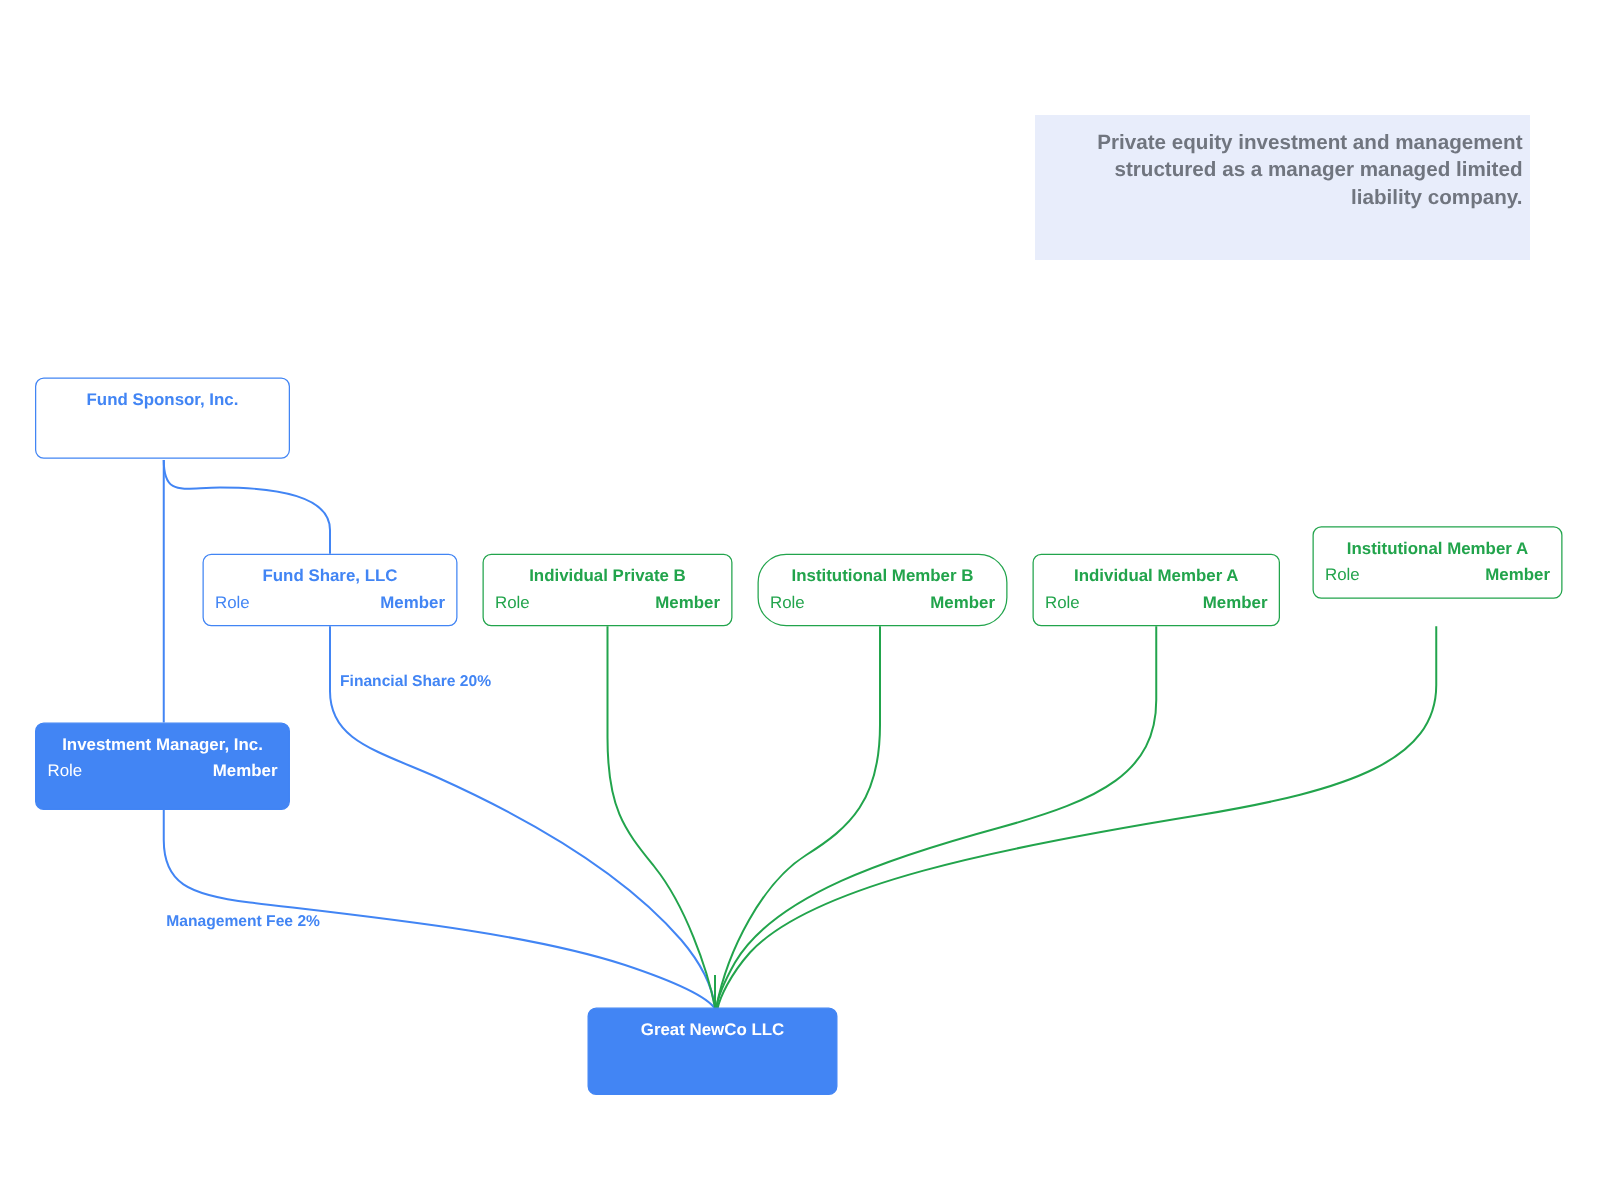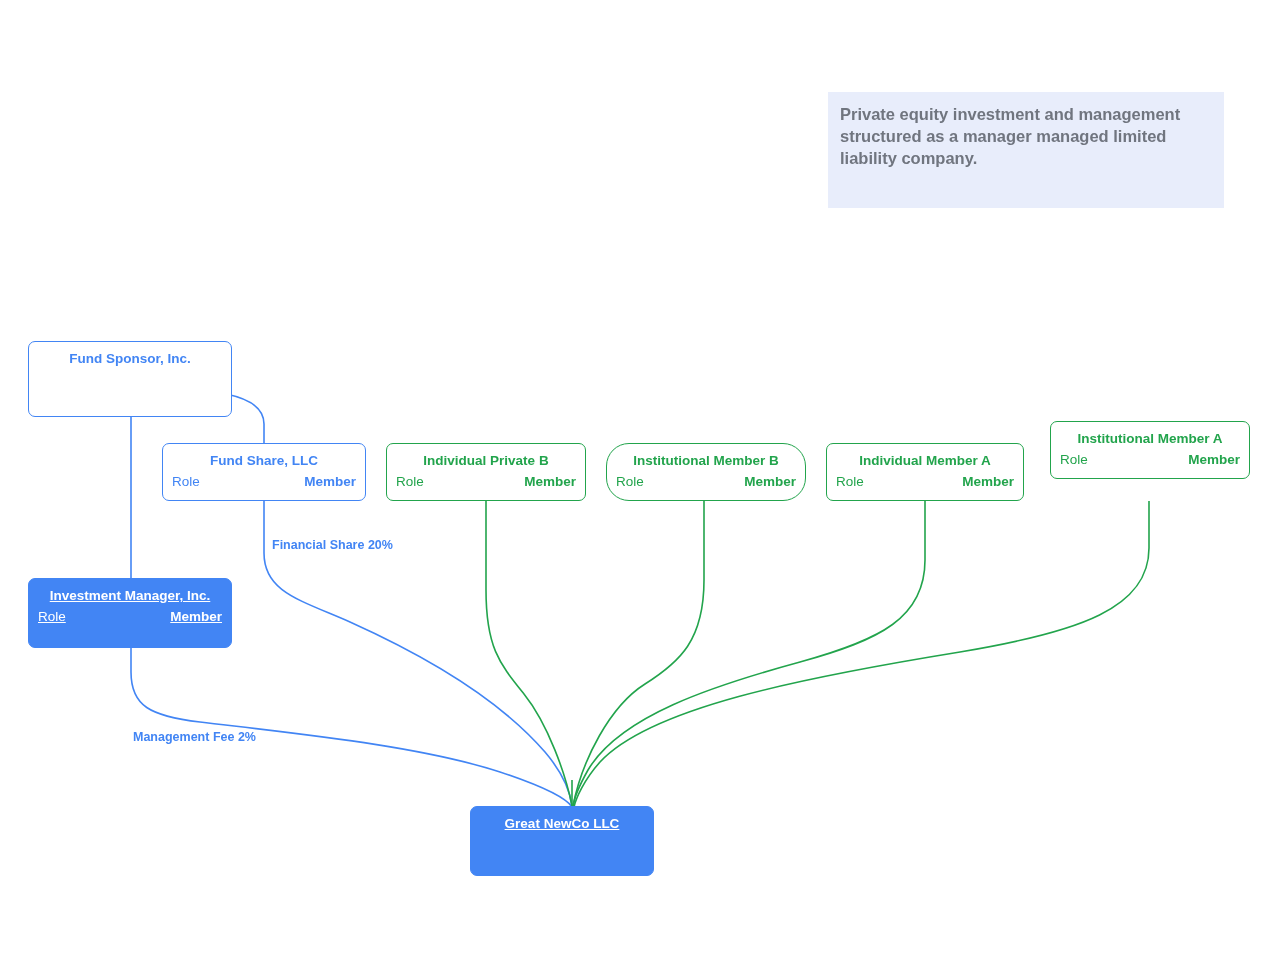--- a/index.html
+++ b/index.html
@@ -72,21 +72,20 @@
   
   .node.style-outline-green {
     border: 1.8px solid #22A44C;
     color: #22A44C;
   }
   
   .node.style-solid-blue {
     border: 1.8px solid #4285F4;
     background: #4285F4;
     color: #ffffff;
-    text-decoration: underline;
   }
 
   
   .edge-label {
     position: absolute;
     font-size: 12.5px;
     line-height: 1.2;
     white-space: nowrap;
     color: #4285F4;
   }
@@ -95,21 +94,22 @@
 
   
   .note-box {
     position: absolute;
     box-sizing: border-box;
     background: #E8EDFB;
     color: #70757F;
     font-size: 16.5px;
     font-weight: bold;
     line-height: 1.33;
-    padding: 12px 29px 12px 12px;
+    padding: 12px 6px 12px 12px;
+    text-align: right;
   }
 </style>
 </head>
 <body>
 
 <div id="canvas">
 
   <svg id="edge-layer" viewBox="0 0 1280 959">
 
     <path class="edge-blue" d="M 131,368 L 131,578"></path>
@@ -144,21 +144,21 @@
     <path class="edge-green" d="M 1149,501 L 1149,548
              C 1149,608 1080,632 960,652
              C 800,678 650,708 600,762
              C 584,780 576,798 574,807"></path>
 
     <path class="edge-green" d="M 572,780 L 572,807"></path>
   </svg>
 
   <div class="note-box" style="left:828px; top:92px; width:396px; height:116px;">Private equity investment and management structured as a manager managed limited liability company.</div>
 
-  <div class="node style-outline-blue" style="left:28px; top:302px; width:204px; height:76px;margin-top:39px;">
+  <div class="node style-outline-blue" style="left:28px; top:302px; width:204px; height:65px;">
     <div class="node-title">Fund Sponsor, Inc.</div>
   </div>
 
   <div class="node style-outline-blue" style="left:162px; top:443px; width:204px; height:58px;">
     <div class="node-title">Fund Share, LLC</div>
     <div class="attr-row">
       <span class="attr-key">Role</span>
       <span class="attr-val">Member</span>
     </div>
   </div>
@@ -196,21 +196,21 @@
   </div>
 
   <div class="node style-solid-blue" style="left:28px; top:578px; width:204px; height:70px;">
     <div class="node-title">Investment Manager, Inc.</div>
     <div class="attr-row">
       <span class="attr-key">Role</span>
       <span class="attr-val">Member</span>
     </div>
   </div>
 
-  <div class="node style-solid-blue" style="left:470px; top:806px; width:184px; height:70px;">
+  <div class="node style-solid-blue" style="left:470px; top:806px; width:200px; height:70px;">
     <div class="node-title">Great NewCo LLC</div>
   </div>
 
   <div class="edge-label" style="left:272px; top:538px;">
     <span class="lbl-key">Financial Share</span>
     <span class="lbl-val">20%</span>
   </div>
 
   <div class="edge-label" style="left:133px; top:730px;">
     <span class="lbl-key">Management Fee</span>

